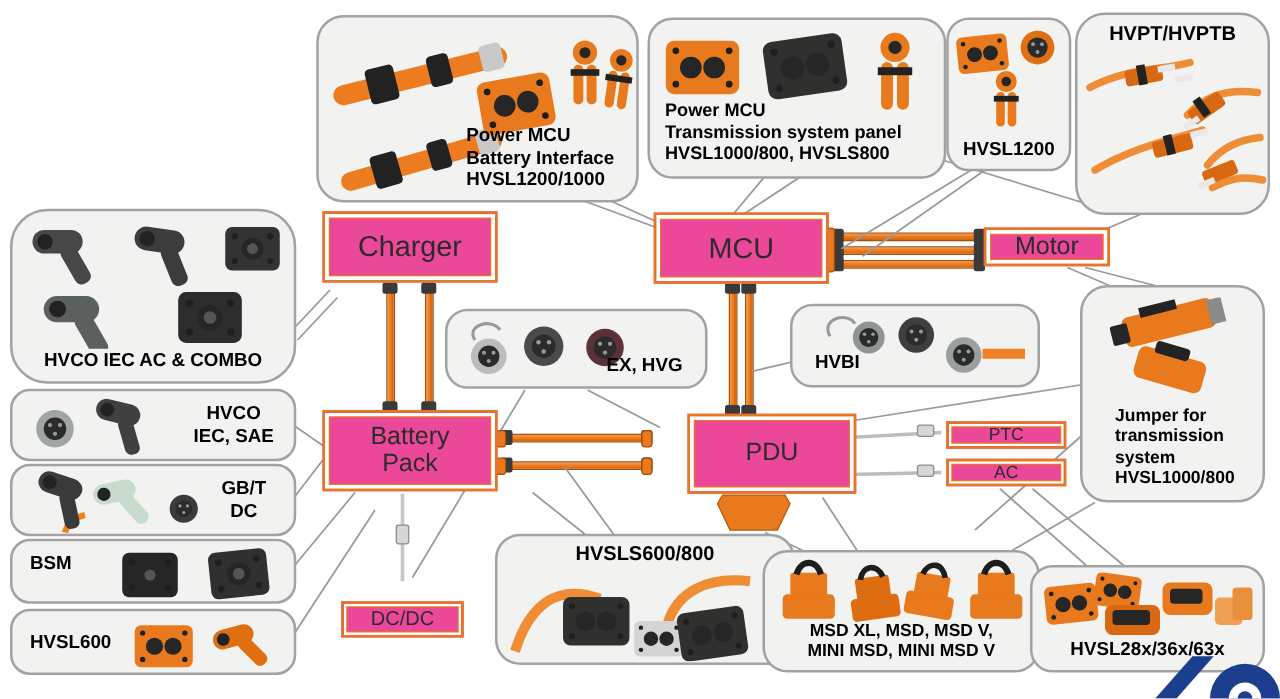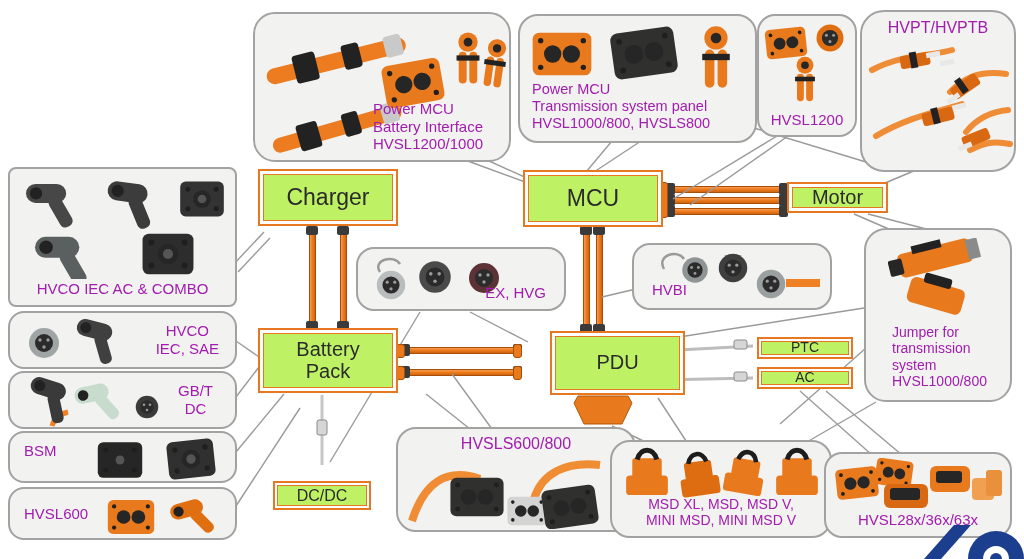--- a/index.html
+++ b/index.html
@@ -7,25 +7,25 @@
           font-family:"Liberation Sans",sans-serif;}
   
   #wires{position:absolute;left:0;top:0;z-index:1;}
   .cable,.lump,.blockconn{z-index:2;}
   .callout{z-index:2;}
   .node{z-index:3;}
   #logo{z-index:4;}
 
   
   .callout{position:absolute;background:#f2f2f0;border:2px solid #a2a2a2;border-radius:16px;box-sizing:border-box;}
-  .lbl{position:absolute;font-weight:normal;color:#a21caf;white-space:pre-line;line-height:1.18;}
+  .lbl{position:absolute;font-weight:bold;color:#000000;white-space:pre-line;line-height:1.18;}
   .ic{position:absolute;}
 
   
-  .node{position:absolute;background:#bef264;box-sizing:border-box;
+  .node{position:absolute;background:#ec4899;box-sizing:border-box;
         border:2px solid #e87722;
         box-shadow:inset 0 0 0 3px #fff, inset 0 0 0 4px #e87722;
         display:flex;align-items:center;justify-content:center;color:#2b2b2b;}
   .node span{white-space:pre-line;text-align:center;line-height:1.08;}
   .node-sm{box-shadow:inset 0 0 0 2px #fff, inset 0 0 0 3px #e87722;}
 
   
   .vcable{position:absolute;width:7px;background:linear-gradient(90deg,#f89a52,#ee7d1f 45%,#cf6410);
           border:1px solid #a84e07;border-radius:3px;box-sizing:border-box;}
   .vcable::before,.vcable::after{content:"";position:absolute;left:-4px;width:12px;height:9px;background:#3a3a3a;border-radius:2px;}
@@ -149,21 +149,21 @@
   <div class="hcable" style="left:668px;top:186px;width:118px"></div>
   <div class="hcable" style="left:668px;top:197px;width:118px"></div>
   <div class="hcable" style="left:668px;top:208px;width:118px"></div>
   <div class="hcable" style="left:403px;top:347px;width:117px"></div>
   <div class="hcable" style="left:403px;top:369px;width:117px"></div>
   <div class="lump" style="left:396px;top:344px"></div>
   <div class="lump" style="left:513px;top:344px"></div>
   <div class="lump" style="left:396px;top:366px"></div>
   <div class="lump" style="left:513px;top:366px"></div>
 
-  <div class="callout" style="left:8px;top:167px;width:229px;height:140px;border-radius:8px">
+  <div class="callout" style="left:8px;top:167px;width:229px;height:140px;border-radius:30px">
     <svg class="ic" style="left:10px;top:6px" width="212" height="104">
       <use href="#s-gun" x="0" y="0" width="70" height="58" fill="#474747"></use>
       <use href="#s-gun" x="80" y="0" width="70" height="58" fill="#3c3c3c" transform="rotate(8 115 29)"></use>
       <use href="#s-flange" x="158" y="4" width="48" height="40" fill="#333"></use>
       <use href="#s-gun" x="4" y="52" width="86" height="64" fill="#5a5f5f"></use>
       <use href="#s-flange" x="120" y="56" width="56" height="46" fill="#2d2d2d"></use>
     </svg>
     <div class="lbl" style="left:0;right:0;bottom:7px;text-align:center;font-size:15px">HVCO IEC AC &amp; COMBO</div>
   </div>
 

